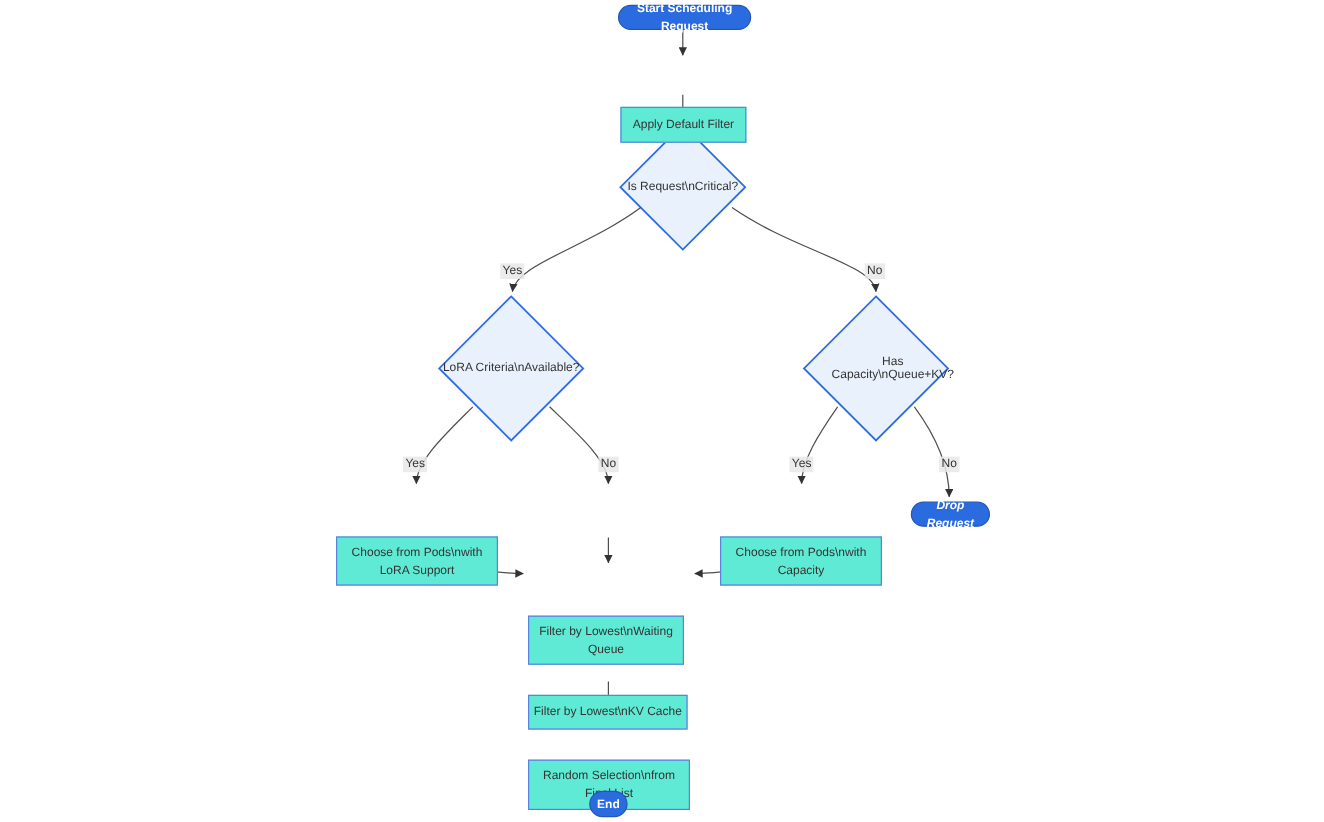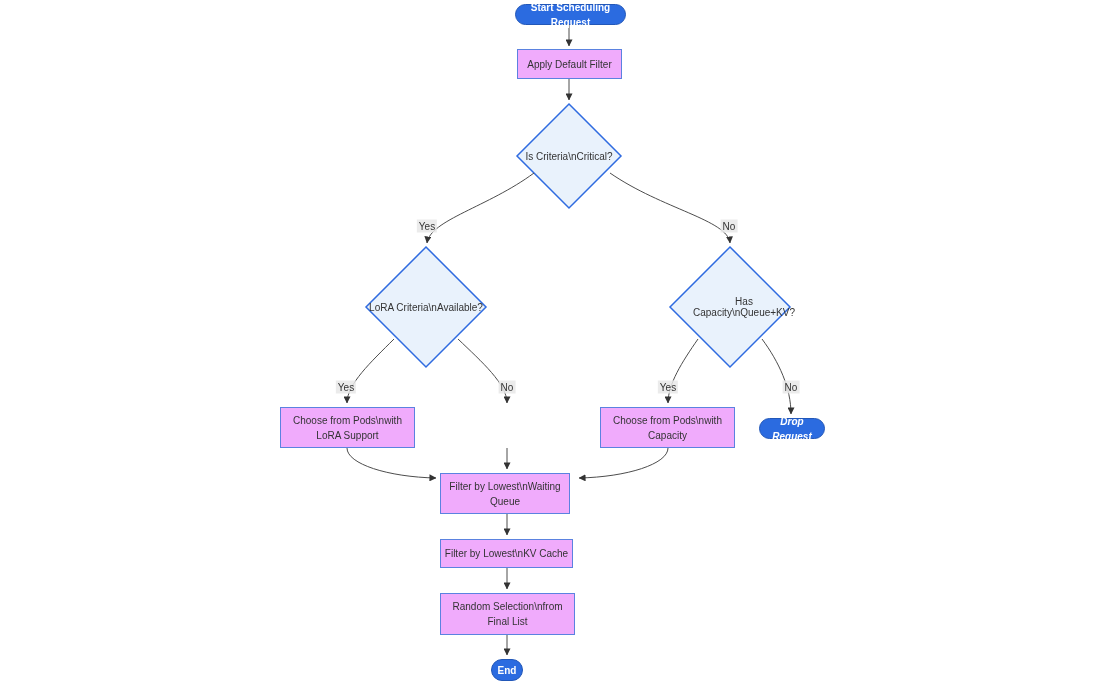--- a/index.html
+++ b/index.html
@@ -18,22 +18,23 @@
     align-items: center;
     justify-content: center;
     text-align: center;
     font-size: 10px;
     color: #333333;
     white-space: pre-line;
     line-height: 1.5;
     box-sizing: border-box;
   }
   .rect {
-    background: #f0abfc;
+    background: #5eead4;
     border: 1.4px solid #5b82e0;
+    margin-top: 40px;
   }
   .stadium {
     background: #2b6be0;
     border: 1px solid #2257b8;
     border-radius: 12px;
     color: #ffffff;
     font-weight: bold;
   }
   .decision-label {
     position: absolute;
@@ -87,21 +88,21 @@
     <path class="edge-path" d="M668,448 C668,464 627,477 579,478" marker-end="url(#arrow)"></path>
     <path class="edge-path" d="M507,514 L507,535" marker-end="url(#arrow)"></path>
     <path class="edge-path" d="M507,568 L507,589" marker-end="url(#arrow)"></path>
     <path class="edge-path" d="M507,635 L507,655" marker-end="url(#arrow)"></path>
   </svg>
 
   <div class="node stadium" style="left:515px; top:4px; width:111px; height:21px;">Start Scheduling Request</div>
 
   <div class="node rect" style="left:517px; top:49px; width:105px; height:30px;">Apply Default Filter</div>
 
-  <div class="decision-label" style="left:569px; top:156px; width:110px;">Is Criteria\nCritical?</div>
+  <div class="decision-label" style="left:569px; top:156px; width:110px;">Is Request\nCritical?</div>
 
   <div class="decision-label" style="left:426px; top:307px; width:118px;">LoRA Criteria\nAvailable?</div>
 
   <div class="decision-label" style="left:730px; top:307px; width:118px;margin-left:14px;">Has Capacity\nQueue+KV?</div>
 
   <div class="node rect" style="left:280px; top:407px; width:135px; height:41px;">Choose from Pods\nwith
 LoRA Support</div>
 
 
   <div class="node rect" style="left:600px; top:407px; width:135px; height:41px;">Choose from Pods\nwith

